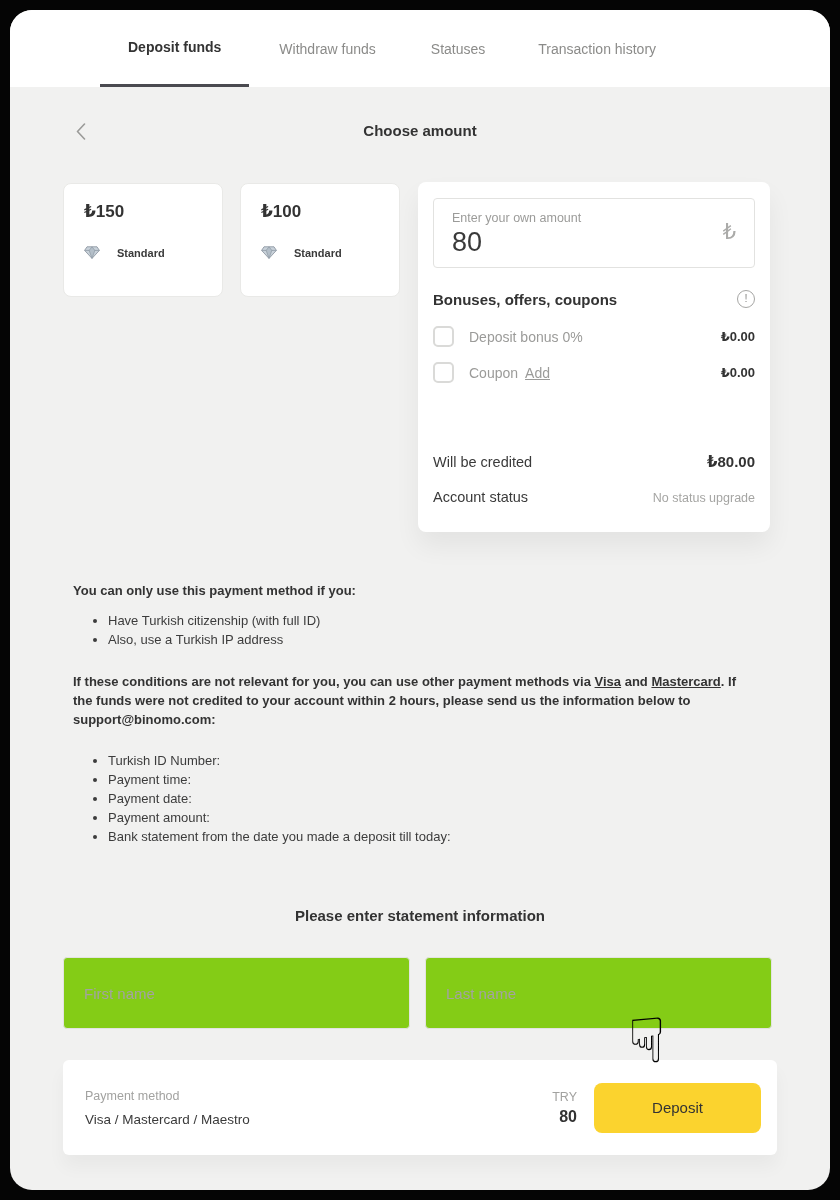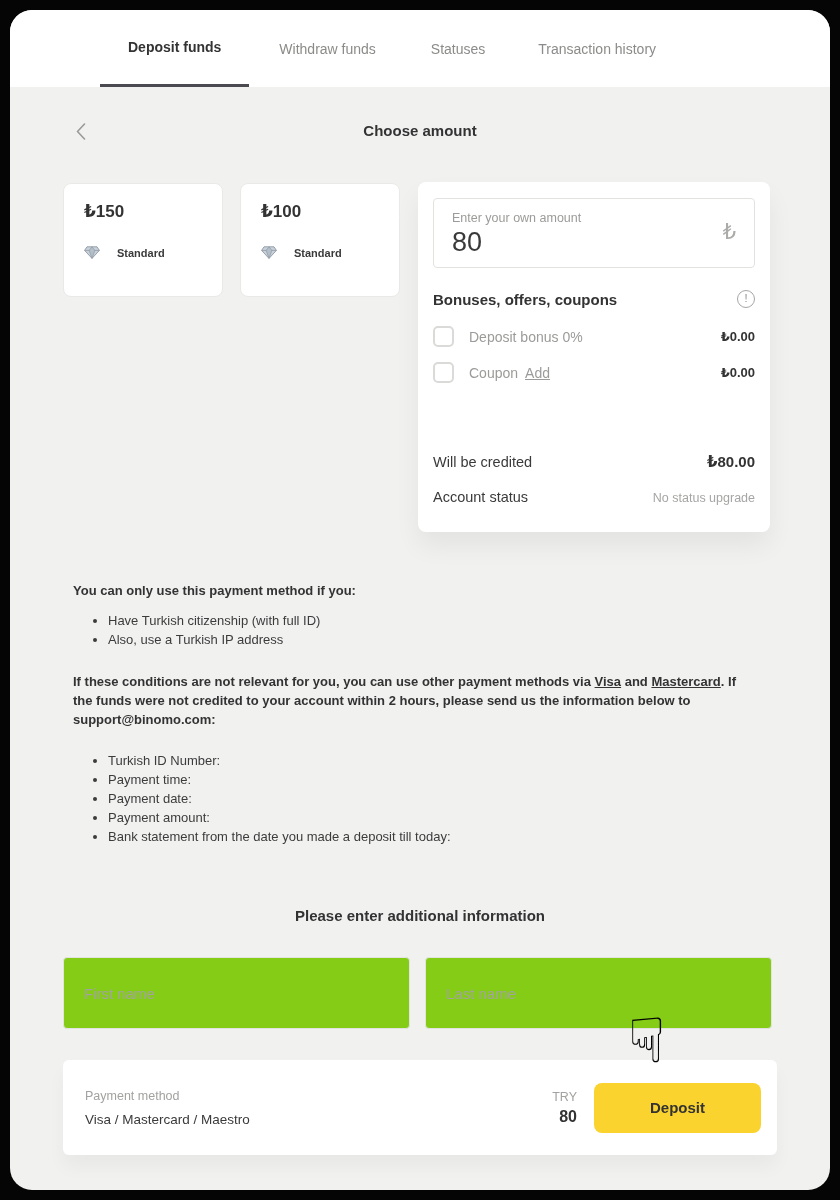--- a/index.html
+++ b/index.html
@@ -138,21 +138,21 @@
   .pm-label { font-size:12.5px; color:#A2A2A0; }
   .pm-value { font-size:13.5px; color:#3A3A3A; }
   .amt-block {
     margin-left:auto; margin-right:17px; text-align:right;
     display:flex; flex-direction:column; gap:4px;
   }
   .amt-currency { font-size:12.5px; color:#A2A2A0; }
   .amt-value { font-size:16px; font-weight:bold; color:#333333; }
   .deposit-btn {
     width:167px; height:50px; background:#FBD32E; border:none; border-radius:8px;
-    font-family:inherit; font-size:15px; font-weight:bold; color:#333333; cursor:pointer;
+    font-family:inherit; font-size:15px; font-weight:normal; color:#333333; cursor:pointer;
   }
 
   
   .cursor-overlay {
     position:absolute; left:618px; top:1000px; font-size:62px; line-height:1;
     color:#000000; z-index:10; pointer-events:none;
     font-family:"DejaVu Sans",sans-serif;
   }
 </style>
 </head>
@@ -250,21 +250,21 @@
     <p class="notice-paragraph"><span>If these conditions are not relevant for you, you can use other payment methods via </span><span class="txt-link">Visa</span><span> and </span><span class="txt-link">Mastercard</span><span>. If the funds were not credited to your account within 2 hours, please send us the information below to support@binomo.com:</span></p>
     <ul class="required">
       <li>Turkish ID Number:</li>
       <li>Payment time:</li>
       <li>Payment date:</li>
       <li>Payment amount:</li>
       <li>Bank statement from the date you made a deposit till today:</li>
     </ul>
   </section>
 
-  <h2 class="additional-title">Please enter additional information</h2>
+  <h2 class="additional-title">Please enter statement information</h2>
   <input type="text" class="name-input first" placeholder="First name" style="">
   <input type="text" class="name-input last" placeholder="Last name" style="">
 
   <div class="footer-bar">
     <div class="pm-block">
       <span class="pm-label">Payment method</span>
       <span class="pm-value">Visa / Mastercard / Maestro</span>
     </div>
     <div class="amt-block">
       <span class="amt-currency">TRY</span>

